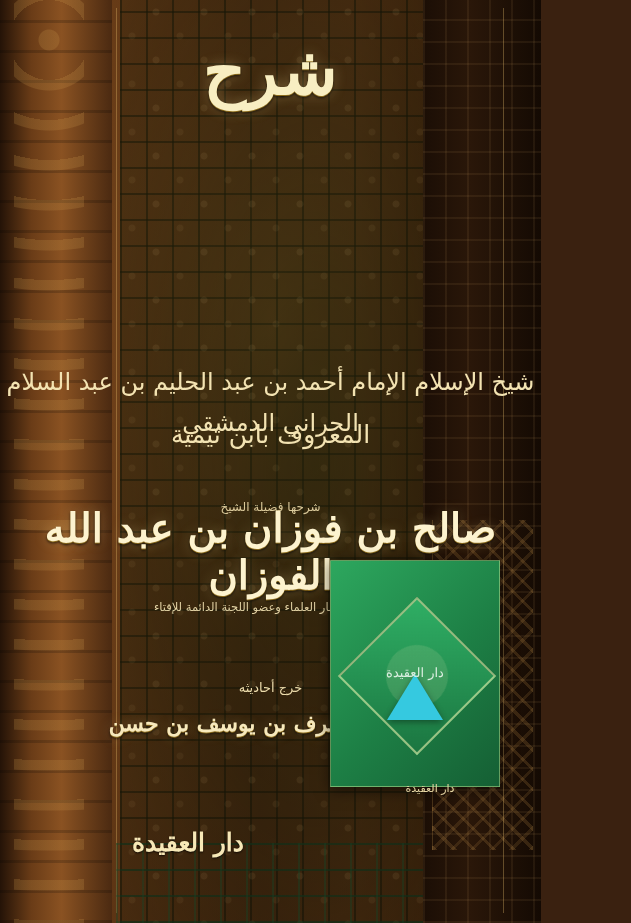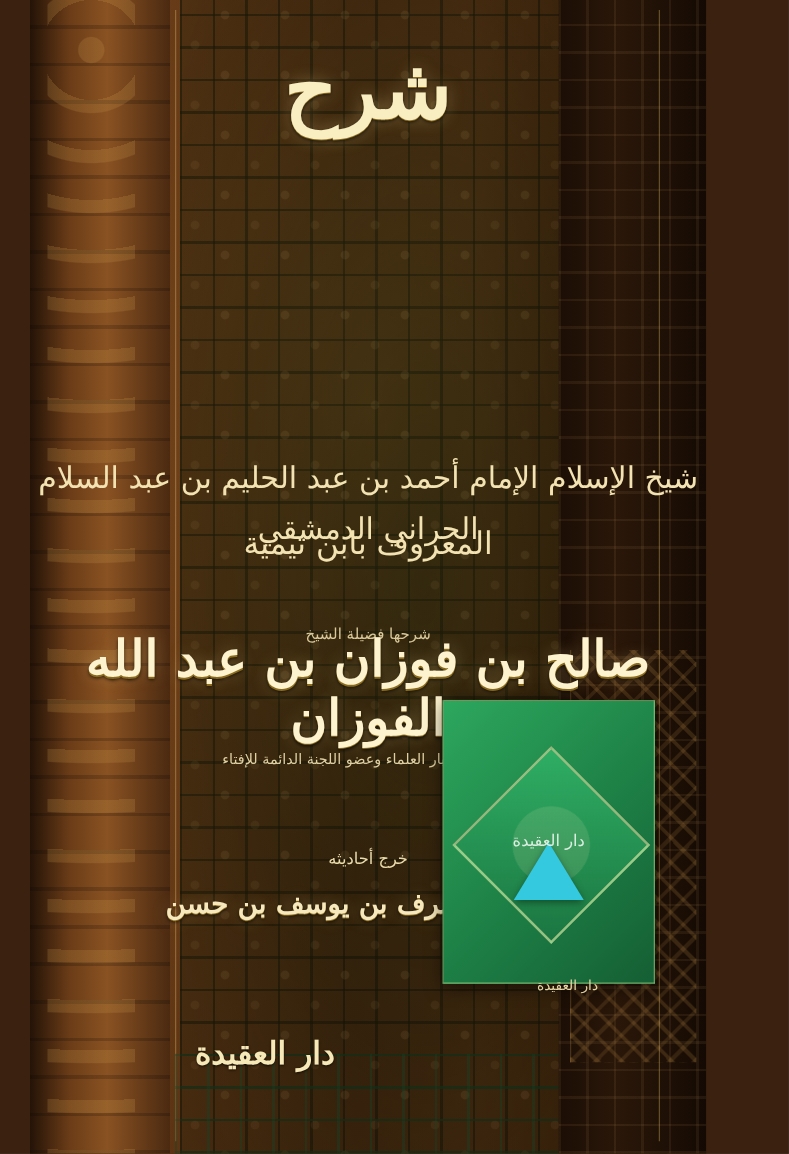--- a/index.html
+++ b/index.html
@@ -8,21 +8,20 @@
   .cover{
     position:relative;width:541px;height:923px;overflow:hidden;
     background:
       radial-gradient(ellipse at 50% 35%, rgba(160,96,40,0.55) 0%, rgba(90,48,18,0.35) 45%, rgba(60,30,10,0.55) 100%),
       linear-gradient(90deg,
         #2f1a0c 0px, #4a2a12 18px, #6b3d18 36px,
         #7a4a1e 80px, #6d4018 150px,
         #5b3414 260px, #6b3d18 360px,
         #55300f 440px, #3d2310 500px,
         #2b1708 560px, #1d0f05 631px);
-    margin-left: 24px;
   }
 
   
   .green-band{
     position:absolute;left:120px;top:0;width:390px;height:923px;
     background:
       repeating-linear-gradient(0deg, rgba(20,70,40,0.55) 0px, rgba(20,70,40,0.55) 2px, rgba(0,0,0,0) 2px, rgba(0,0,0,0) 26px),
       repeating-linear-gradient(90deg, rgba(20,70,40,0.55) 0px, rgba(20,70,40,0.55) 2px, rgba(0,0,0,0) 2px, rgba(0,0,0,0) 26px),
       radial-gradient(ellipse at 50% 50%, rgba(30,95,55,0.75) 0%, rgba(25,80,45,0.55) 55%, rgba(20,60,35,0.3) 100%);
     mix-blend-mode:multiply;

